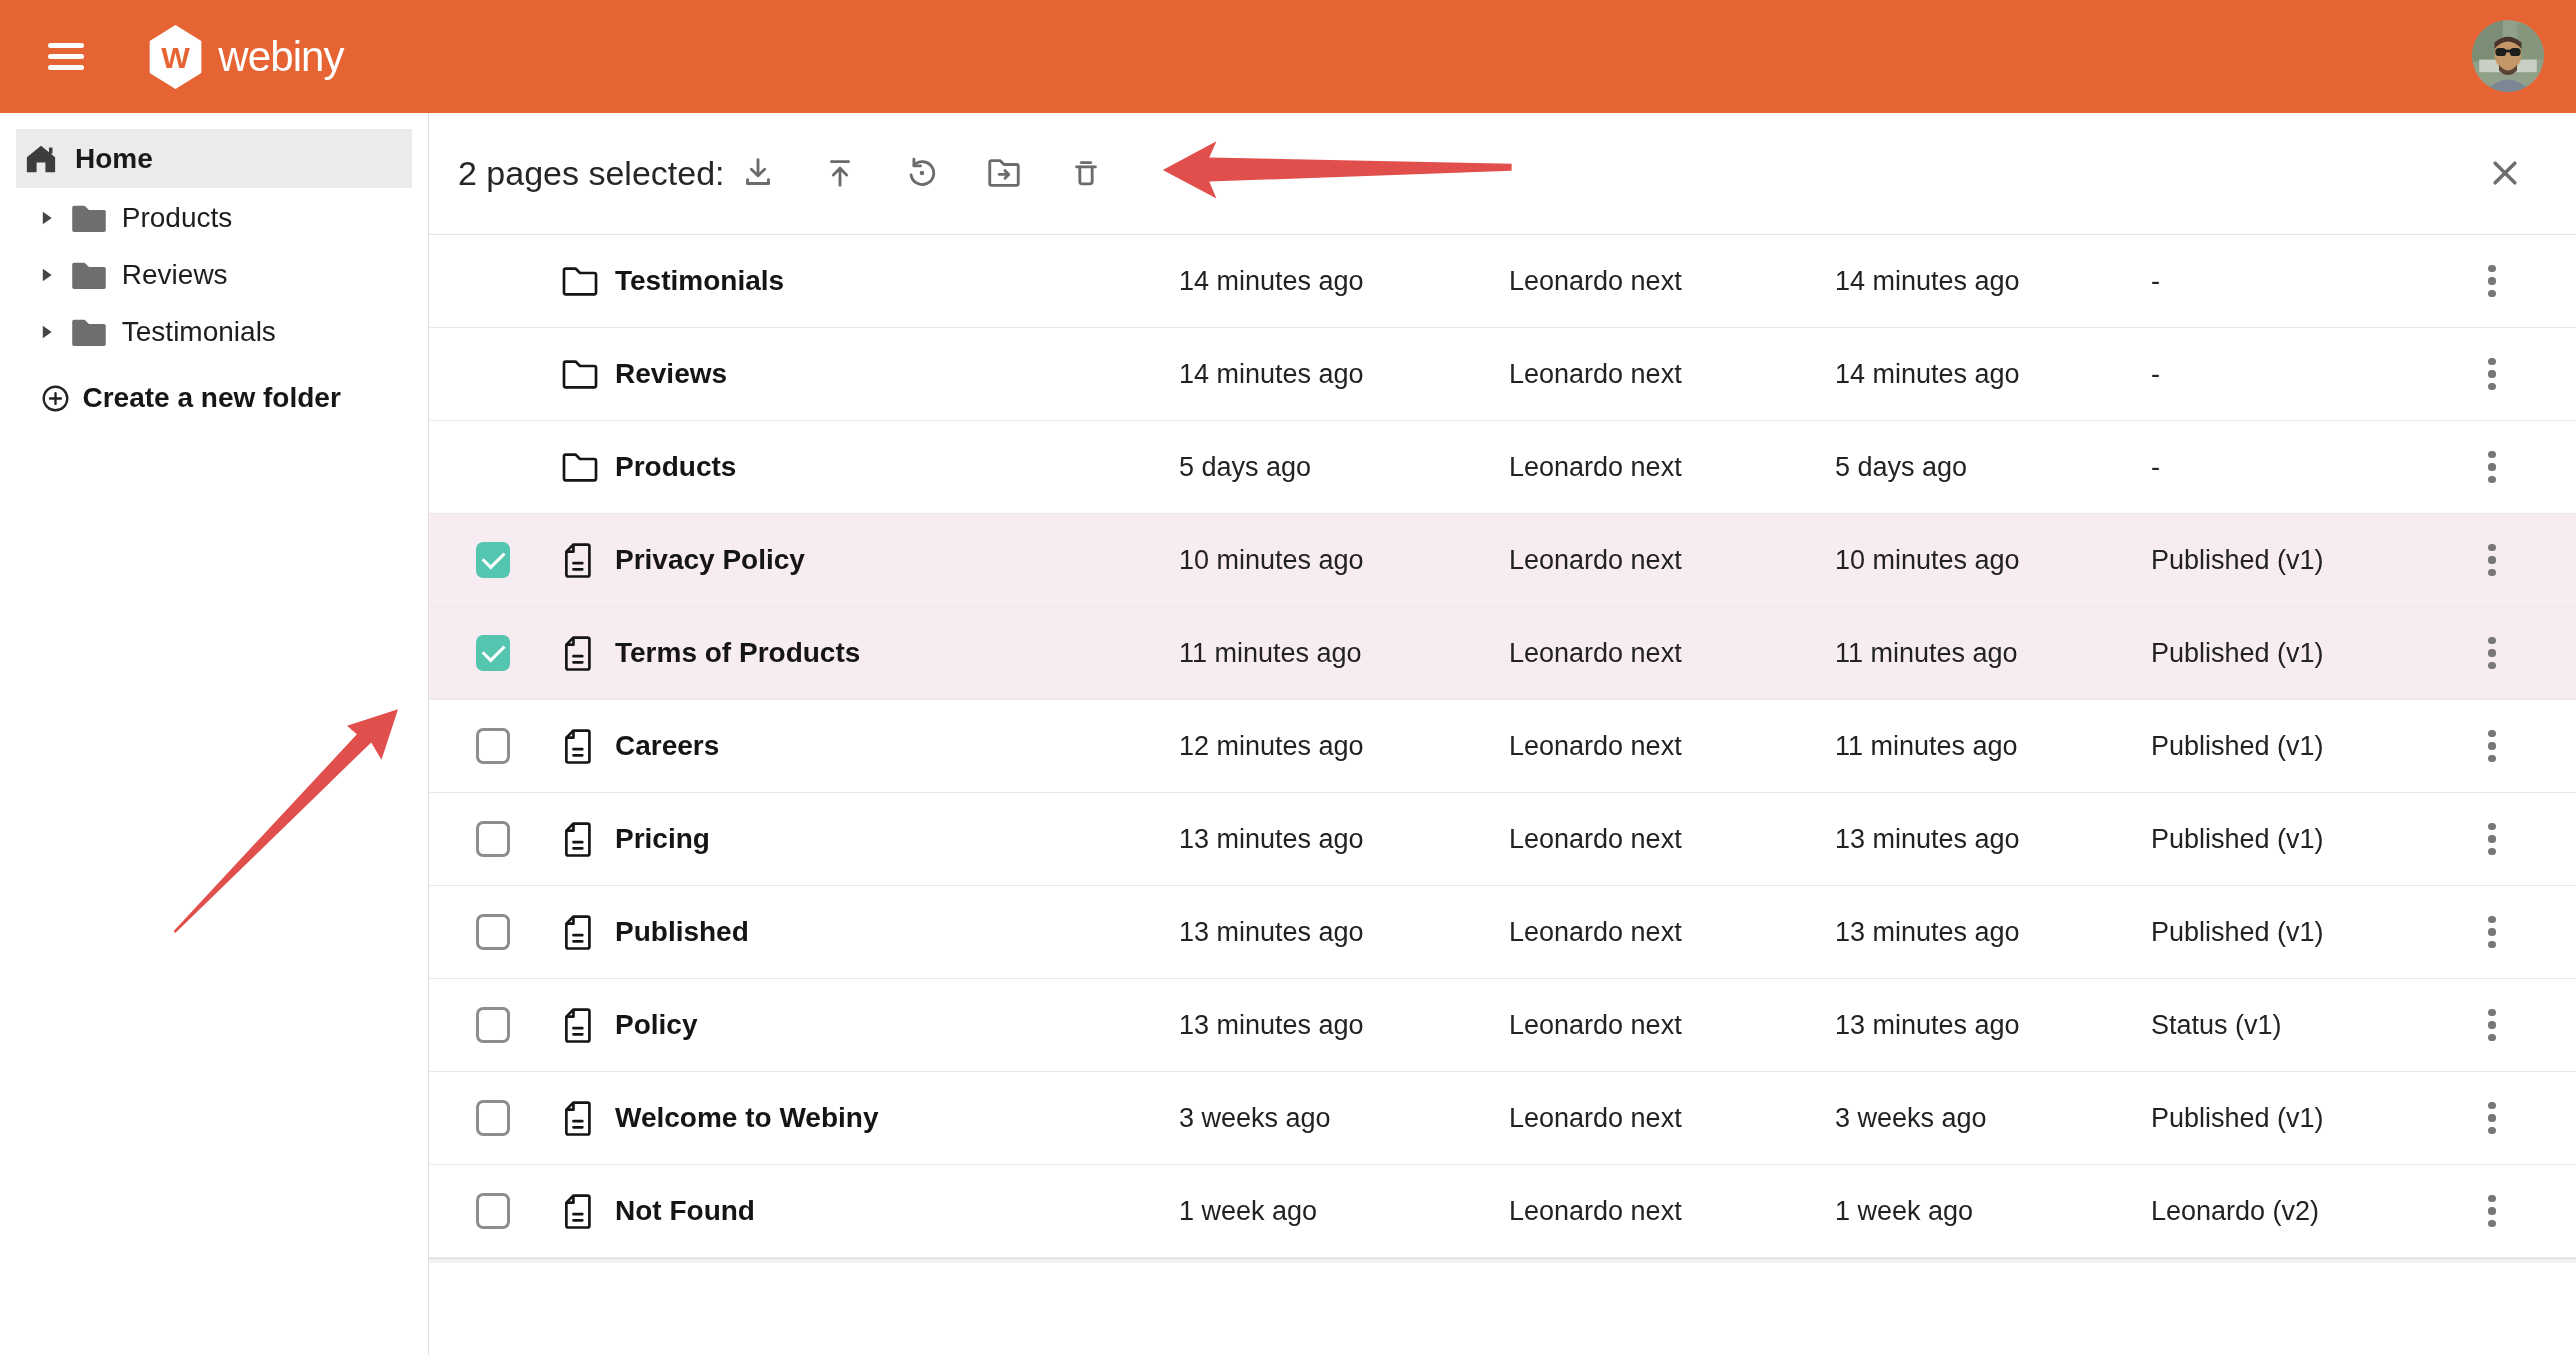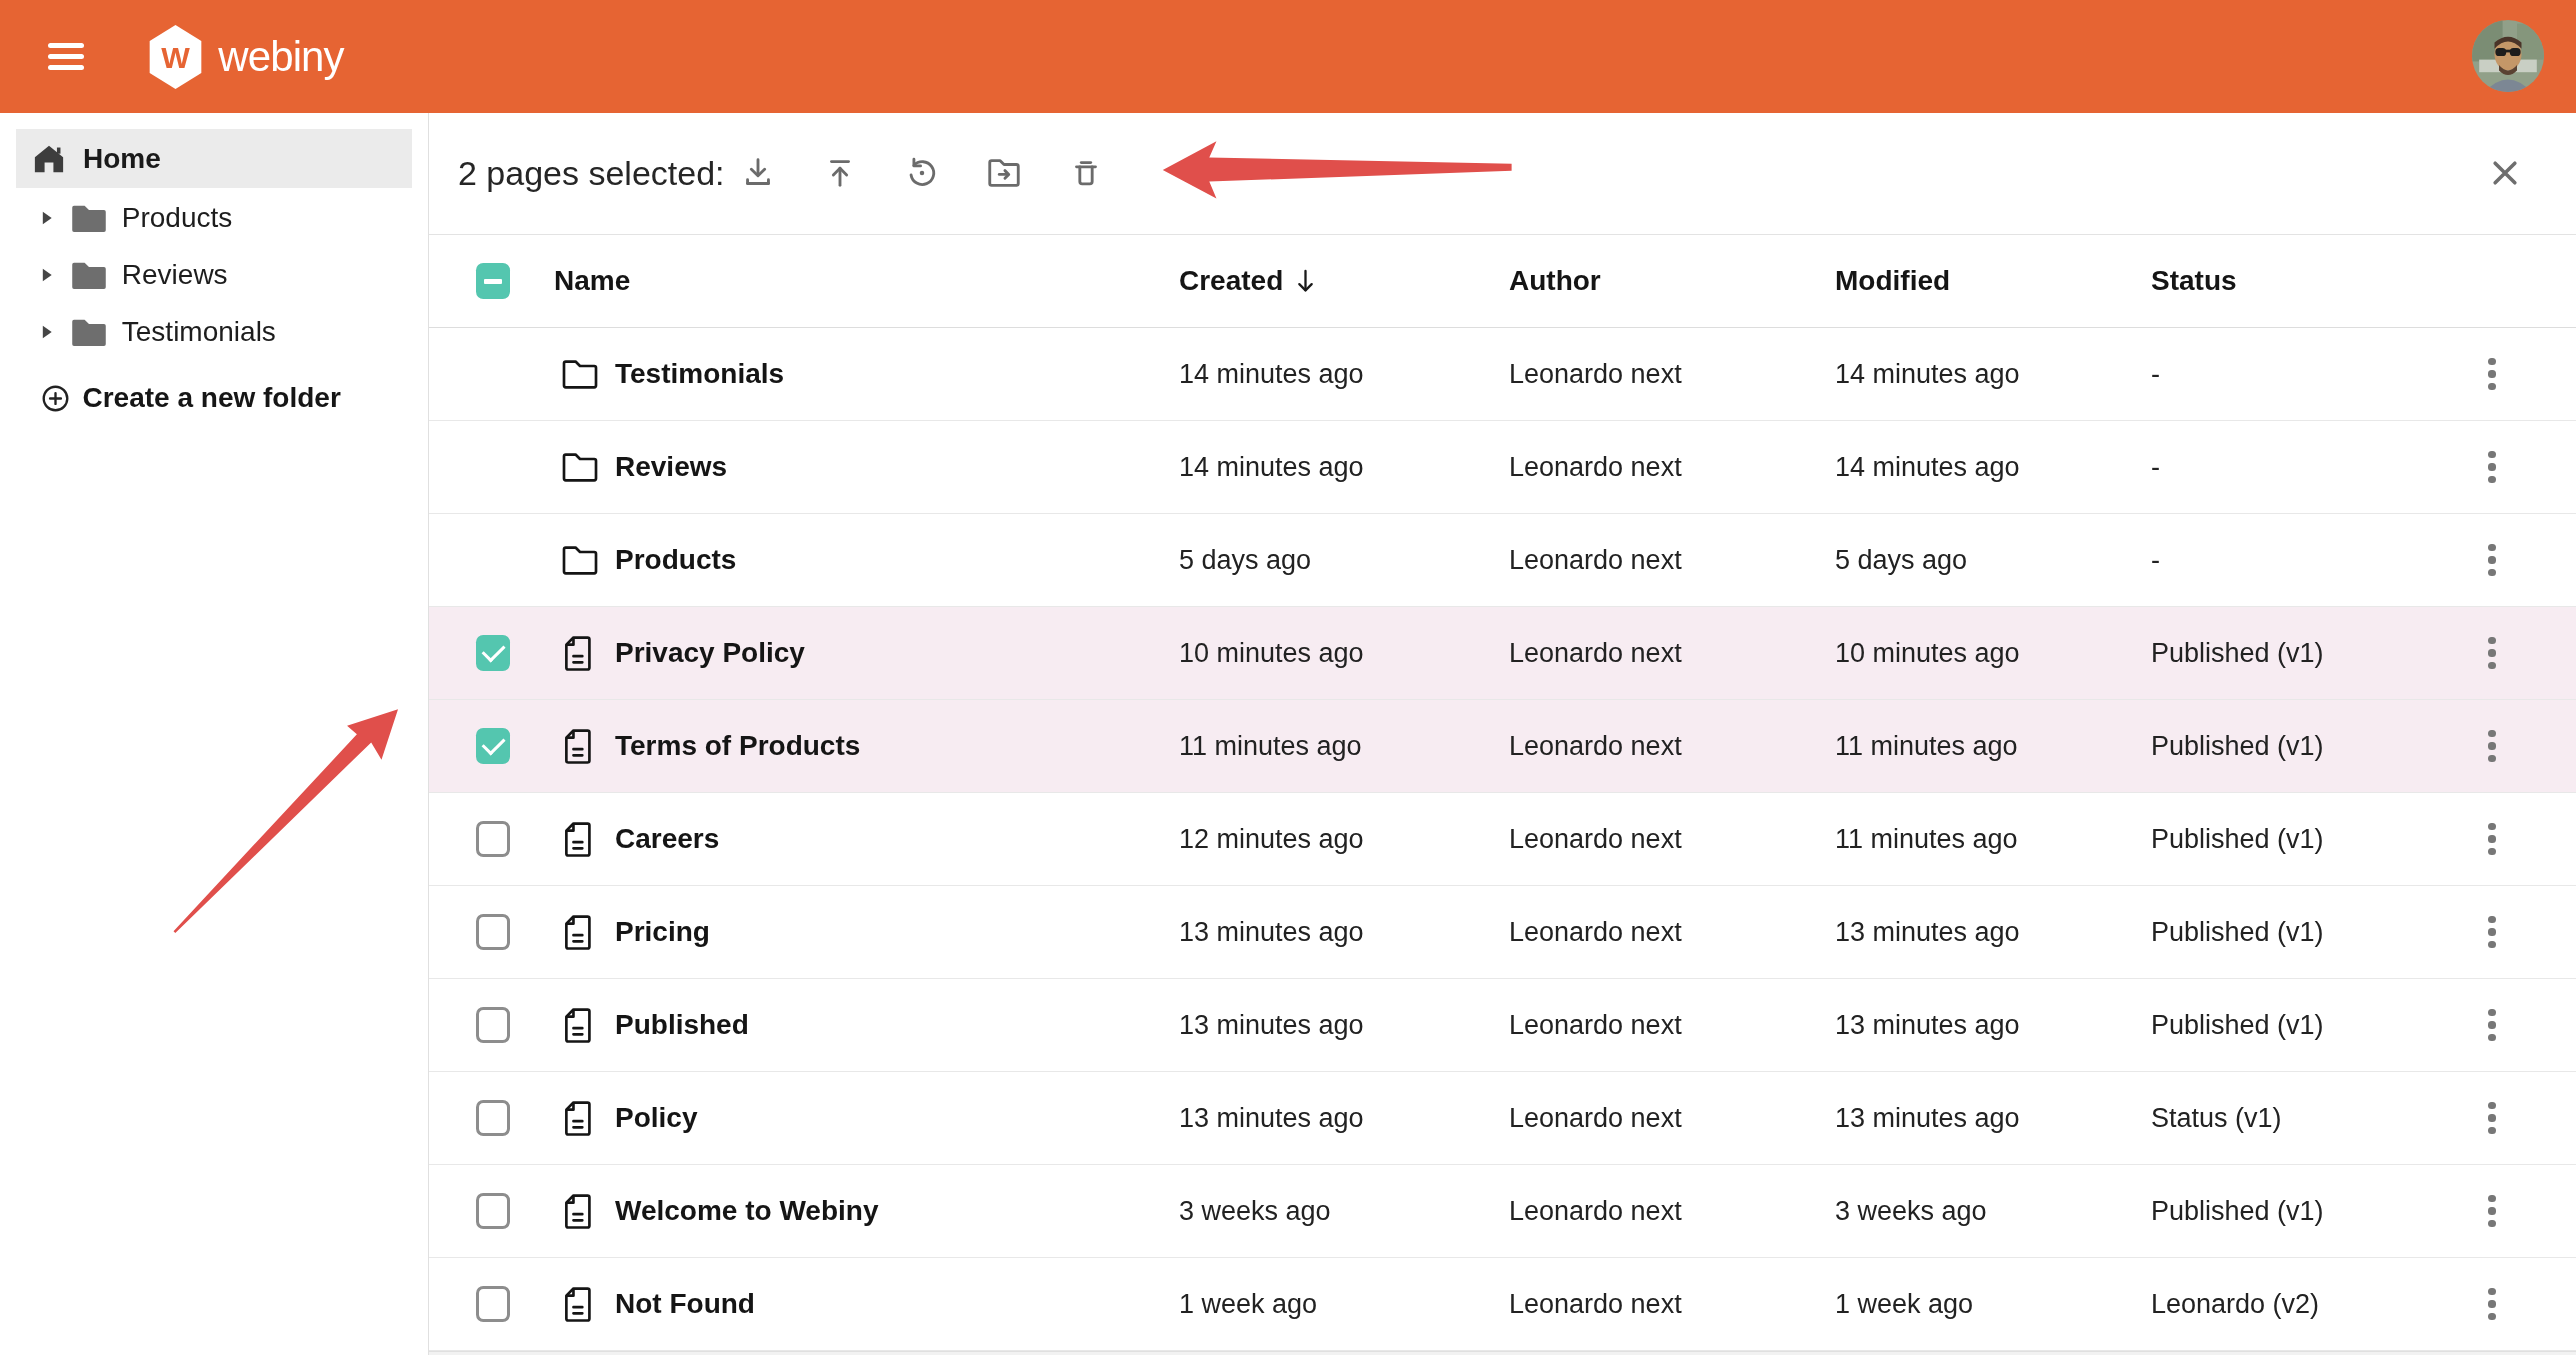--- a/index.html
+++ b/index.html
@@ -18,21 +18,21 @@
   .hamburger span { display:block; height:5.4px; background:#fff; border-radius:2.7px; }
   .brand { display:flex; align-items:center; margin-left:63px; }
   .brand .hex { width:57px; height:68px; }
   .brand .wordmark { color:#fff; font-size:42px; font-weight:normal; letter-spacing:-0.9px; margin-left:14.3px; }
   .avatar { position:absolute; right:32px; top:19.7px; width:72px; height:72px; border-radius:50%; overflow:hidden; cursor:pointer; }
   
   .shell { position:absolute; top:113px; left:0; width:2576px; height:1243px; display:flex; }
   .sidebar { width:429px; height:100%; background:#fff; border-right:1.8px solid #E0E0E0; position:relative; }
   .main { width:2147px; height:100%; background:#fff; position:relative; }
   
-  .home-item { margin:16px 16px 0 16px; height:59px; background:#EBEBEB; display:flex; align-items:center; padding-left:17px; cursor:pointer; }
+  .home-item { margin:16px 16px 0 16px; height:59px; background:#EBEBEB; display:flex; align-items:center; padding-left:9px; cursor:pointer; }
   .home-item .label { font-size:28px; font-weight:bold; color:#1a1a1a; margin-left:18px; }
   .tree { margin-top:1.8px; }
   .tree-item { height:57px; display:flex; align-items:center; padding-left:41px; cursor:pointer; }
   .tree-item .caret { width:12.5px; height:16px; flex:0 0 auto; }
   .tree-item .foldericon { margin-left:16px; }
   .tree-item .label { font-size:28px; color:#1d1d1d; margin-left:14.3px; }
   .create-folder { margin-top:12.5px; height:50px; display:flex; align-items:center; padding-left:41px; cursor:pointer; }
   .create-folder .label { font-size:28px; font-weight:bold; color:#161616; margin-left:12.5px;text-align:right; }
   
   .actionbar { position:relative; height:122px; border-bottom:1.8px solid #E3E3E3; background:#fff; }
@@ -195,44 +195,20 @@
             </svg>
           </div>
         </div>
         <div class="close-btn">
           <svg width="34" height="34" viewBox="0 0 38 38">
             <path d="M8 8 L30 30 M30 8 L8 30" stroke="#6e6e6e" stroke-width="4" stroke-linecap="round"></path>
           </svg>
         </div>
       </div>
 
-      <div class="thead">
-        <div class="cell c-check">
-            <span class="cb ind"></span>
-          </div>
-        <div class="cell h-name">
-            <span>Name</span>
-          </div>
-        <div class="cell c-created">
-          <span>Created</span>
-          <svg class="sort-arrow" width="23" height="27" viewBox="0 0 26 30" fill="none" stroke="#1a1a1a" stroke-width="2.6" stroke-linecap="round" stroke-linejoin="round">
-            <path d="M13 3 v22"></path>
-              <path d="M6 18 l7 7 7-7"></path>
-          </svg>
-        </div>
-        <div class="cell c-author">
-            <span>Author</span>
-          </div>
-        <div class="cell c-modified">
-            <span>Modified</span>
-          </div>
-        <div class="cell c-status">
-            <span>Status</span>
-          </div>
-      </div>
 
       <div>
           <div class="row">
     <div class="cell c-check"></div>
     <div class="cell c-icon">
       <svg width="38" height="32" viewBox="0 0 42 36" fill="none" stroke="#151515" stroke-width="3" stroke-linejoin="round">
         <path d="M3 31 V6 a2 2 0 0 1 2-2 h11 l5 5 h16 a2 2 0 0 1 2 2 v20 a2 2 0 0 1 -2 2 H5 a2 2 0 0 1 -2-2 z"></path>
       </svg>
 
     </div>

